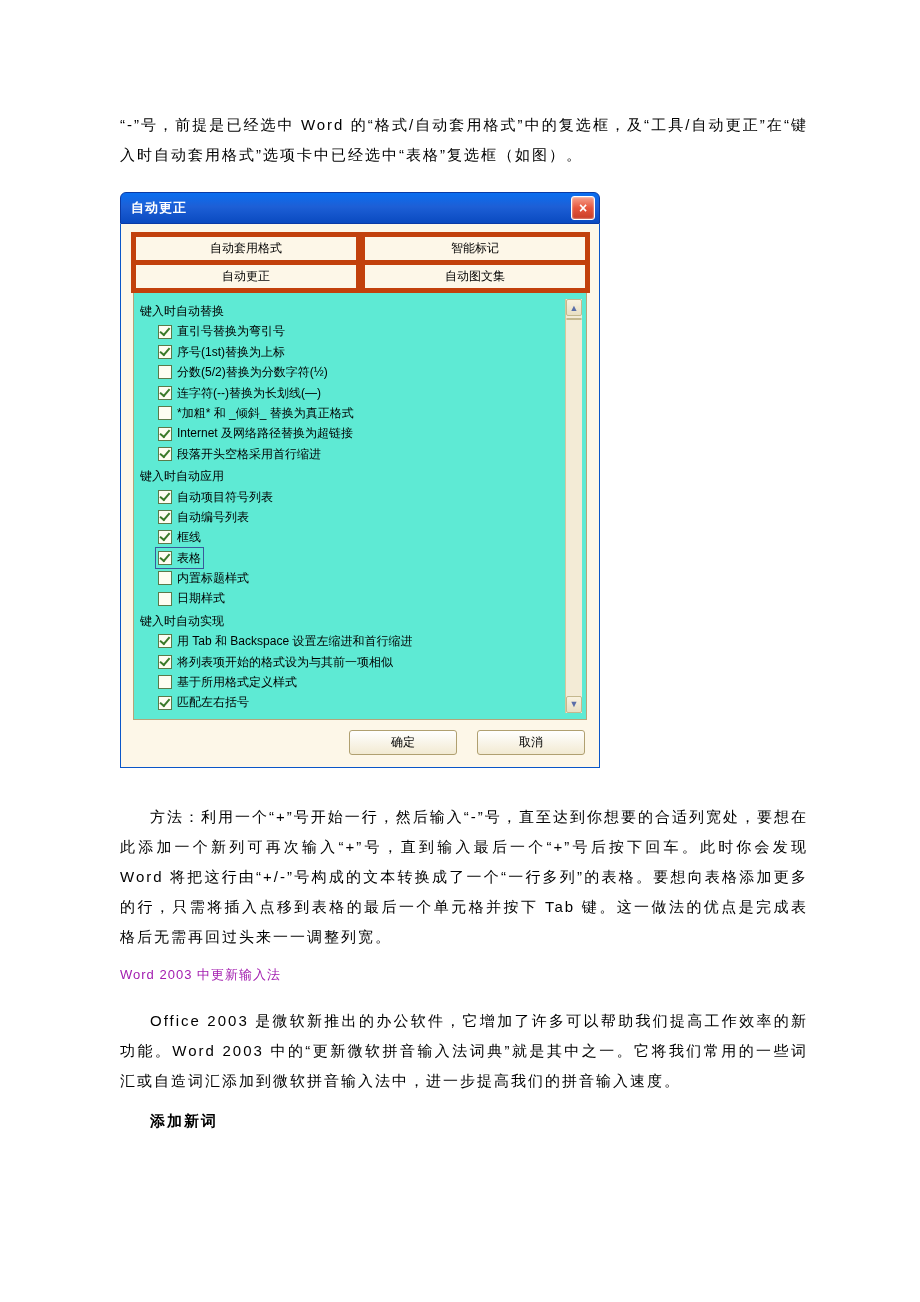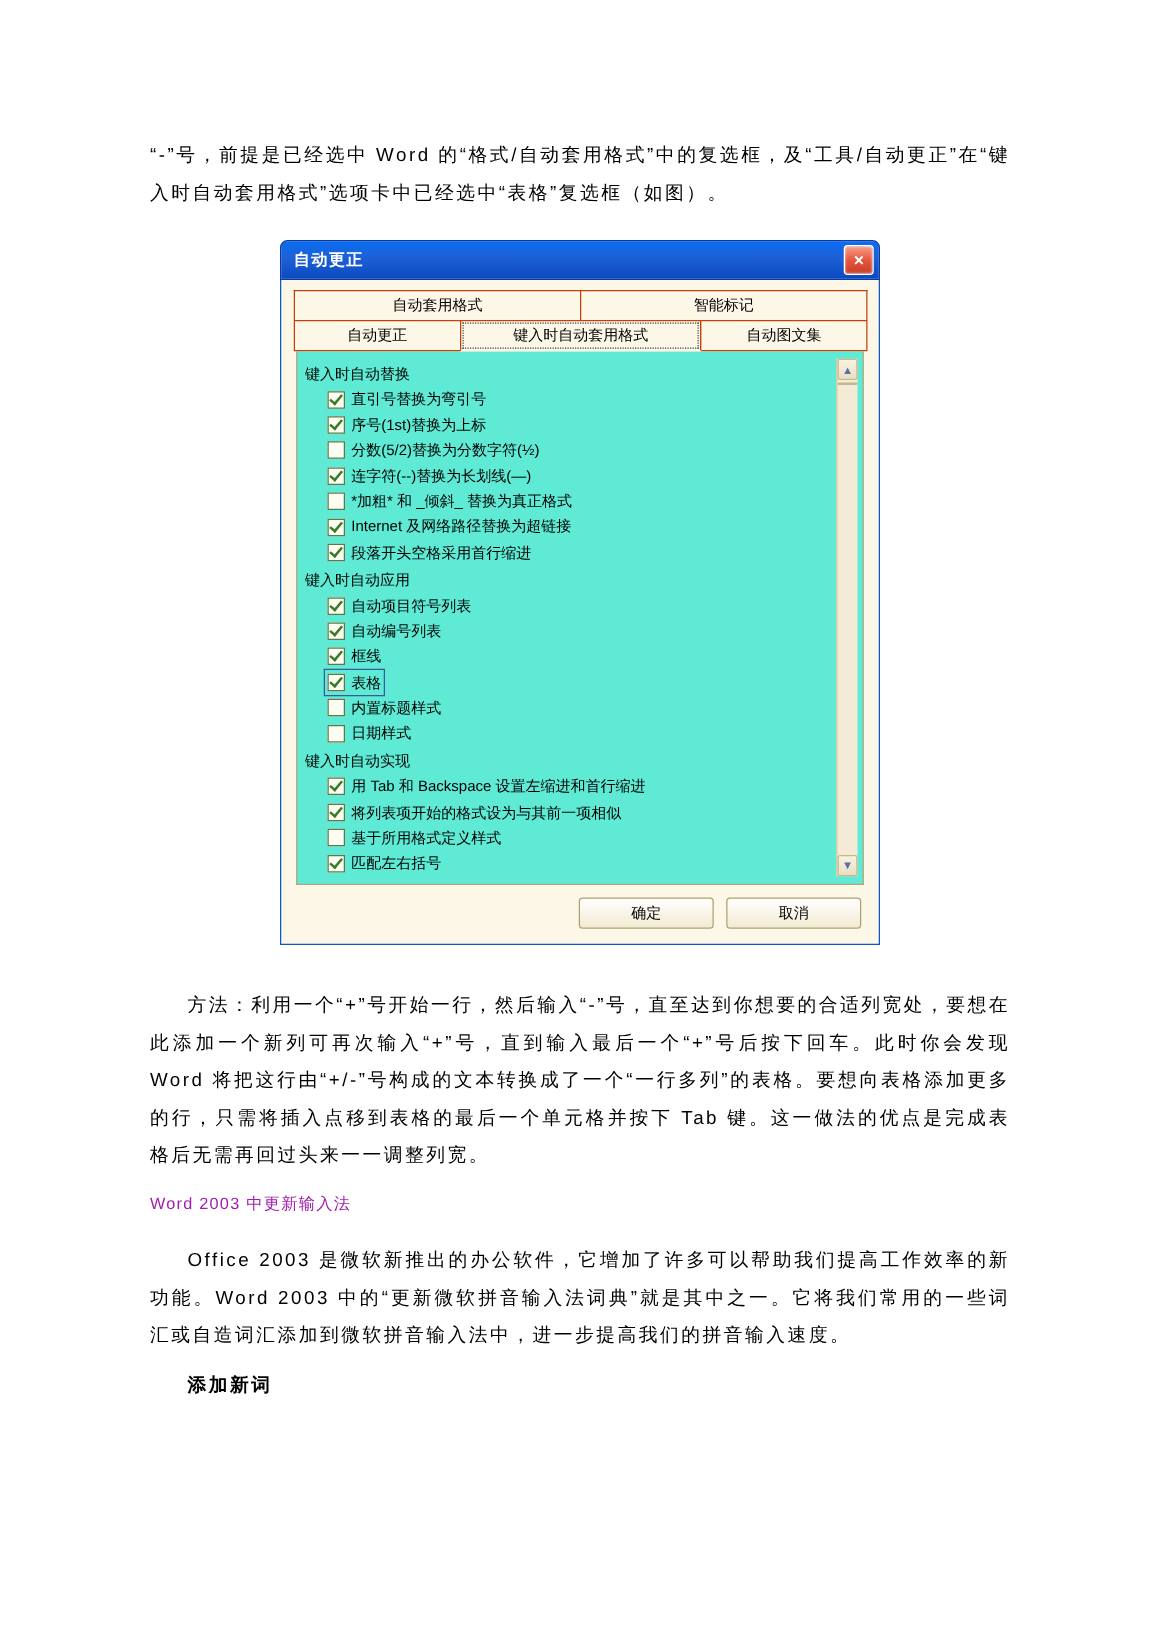--- a/index.html
+++ b/index.html
@@ -1,42 +1,42 @@
 <!DOCTYPE html>
 <html><head>
 <meta charset="utf-8">
 <style>
 body{margin:0;background:#fff;font-family:"Microsoft YaHei","SimSun",sans-serif;color:#000;width:920px}
 .page{padding:110px 112px 60px 120px}
 .para{font-size:15px;line-height:2.0;letter-spacing:2px;text-align:justify;margin:0 0 10px 0}
 .indent{text-indent:2em}
 .sub{font-size:13px;color:#a21caf;margin:14px 0 22px 0;letter-spacing:1px}
 .bold{font-weight:bold}
-.figwrap{display:flex;justify-content:center;margin:22px 0 34px 0}
+.figwrap{display:flex;margin:22px 0 34px 0}
 .win{width:480px;font-family:"SimSun","Tahoma",sans-serif;font-size:12px}
 .titlebar{height:30px;background:linear-gradient(to bottom,#0a6ef0 0%,#1d5fd6 45%,#0a4ac0 100%);border:1px solid #0a3aa5;border-radius:6px 6px 0 0;display:flex;align-items:center;justify-content:space-between;padding:0 4px 0 10px}
 .titlebar .t{color:#fff;font-weight:bold;font-size:13px;letter-spacing:1px}
 .closebtn{width:22px;height:22px;background:linear-gradient(to bottom,#f6a08c,#e6563d 50%,#c93d26);border:1px solid #fff;border-radius:3px;display:flex;align-items:center;justify-content:center;color:#fff;font-weight:bold;font-size:14px;box-shadow:inset 0 0 2px #fff}
 .body{border:1px solid #0a56c8;border-top:none;background:#fdf7e8;padding:6px 8px 10px 8px}
 .tabs{margin:2px 2px 0 2px}
 .tabrow{display:flex}
-.tab{flex:1;border:1px solid #c2410c;background:#fdf7e8;text-align:center;padding:3px 12px;font-size:12px;margin-right:-1px;position:relative}
+.tab{flex:1;border:5px solid #c2410c;background:#fdf7e8;text-align:center;padding:3px 12px;font-size:12px;margin-right:-1px;position:relative}
 .tab.sel{background:#fdf7e8;font-weight:normal;border-bottom:1px solid #fdf7e8;outline:1px dotted #444;outline-offset:-3px;z-index:5}
 .tab.top{border-bottom:none}
 .panel{background:#5eead4;border:1px solid #b5a57a;border-top:none;margin:0 4px;padding:6px 4px 6px 6px;display:flex}
 .list{flex:1;line-height:1.7}
 .hdr{margin:2px 0 0 0}
 .chk{display:flex;align-items:center;margin-left:18px}
 .chk .box{width:12px;height:12px;border:1px solid #5b7a4a;background:#fdfdf2;margin-right:5px;display:flex;align-items:center;justify-content:center;flex-shrink:0}
 .chk.on .box::after{content:"";width:8px;height:4px;border-left:2px solid #3a7a2a;border-bottom:2px solid #3a7a2a;transform:rotate(-50deg) translate(1px,-1px)}
 .chk.hl{outline:1px solid #3a5a9a;outline-offset:0px;padding:0 2px;margin-left:16px;width:fit-content}
 .scroll{width:16px;background:#f3ebd6;border-left:1px solid #d4c79d;display:flex;flex-direction:column;justify-content:space-between;align-items:center}
 .sbtn{width:14px;height:15px;background:linear-gradient(#f9f2df,#e8dfc4);border:1px solid #c4b88e;border-radius:2px;display:flex;align-items:center;justify-content:center;font-size:9px;color:#5a6ea8}
 .thumb{width:14px;flex:0 0 70px;background:linear-gradient(#f3ecd7,#e2d8b8);border:1px solid #c4b88e;border-radius:2px;margin-top:2px}
-.btns{display:flex;justify-content:flex-end;gap:10px;margin:10px 6px 2px 0}
+.btns{display:flex;justify-content:flex-end;gap:20px;margin:10px 6px 2px 0}
 .dbtn{min-width:78px;padding:3px 14px;background:linear-gradient(#fff,#f2ead2);border:1px solid #b0a070;border-radius:3px;text-align:center;font-size:12px}
 </style>
 </head>
 <body>
 
 <div class="page">
 <p class="para">“-”号，前提是已经选中 Word 的“格式/自动套用格式”中的复选框，及“工具/自动更正”在“键入时自动套用格式”选项卡中已经选中“表格”复选框（如图）。</p>
 
 <div class="figwrap">
 <div class="win">
@@ -47,21 +47,20 @@
           </div>
  </div>
  <div class="body">
   <div class="tabs">
    <div class="tabrow">
     <div class="tab top">自动套用格式</div>
     <div class="tab top">智能标记</div>
    </div>
    <div class="tabrow">
     <div class="tab" style="flex:0.9">自动更正</div>
-    <div class="tab sel" style="flex:1.4">键入时自动套用格式</div>
     <div class="tab" style="flex:0.9">自动图文集</div>
    </div>
   </div>
   <div class="panel">
    <div class="list">
     <div class="hdr">键入时自动替换</div>
     <div class="chk on">
                 <span class="box"></span>
                 <span>直引号替换为弯引号</span>
               </div>

